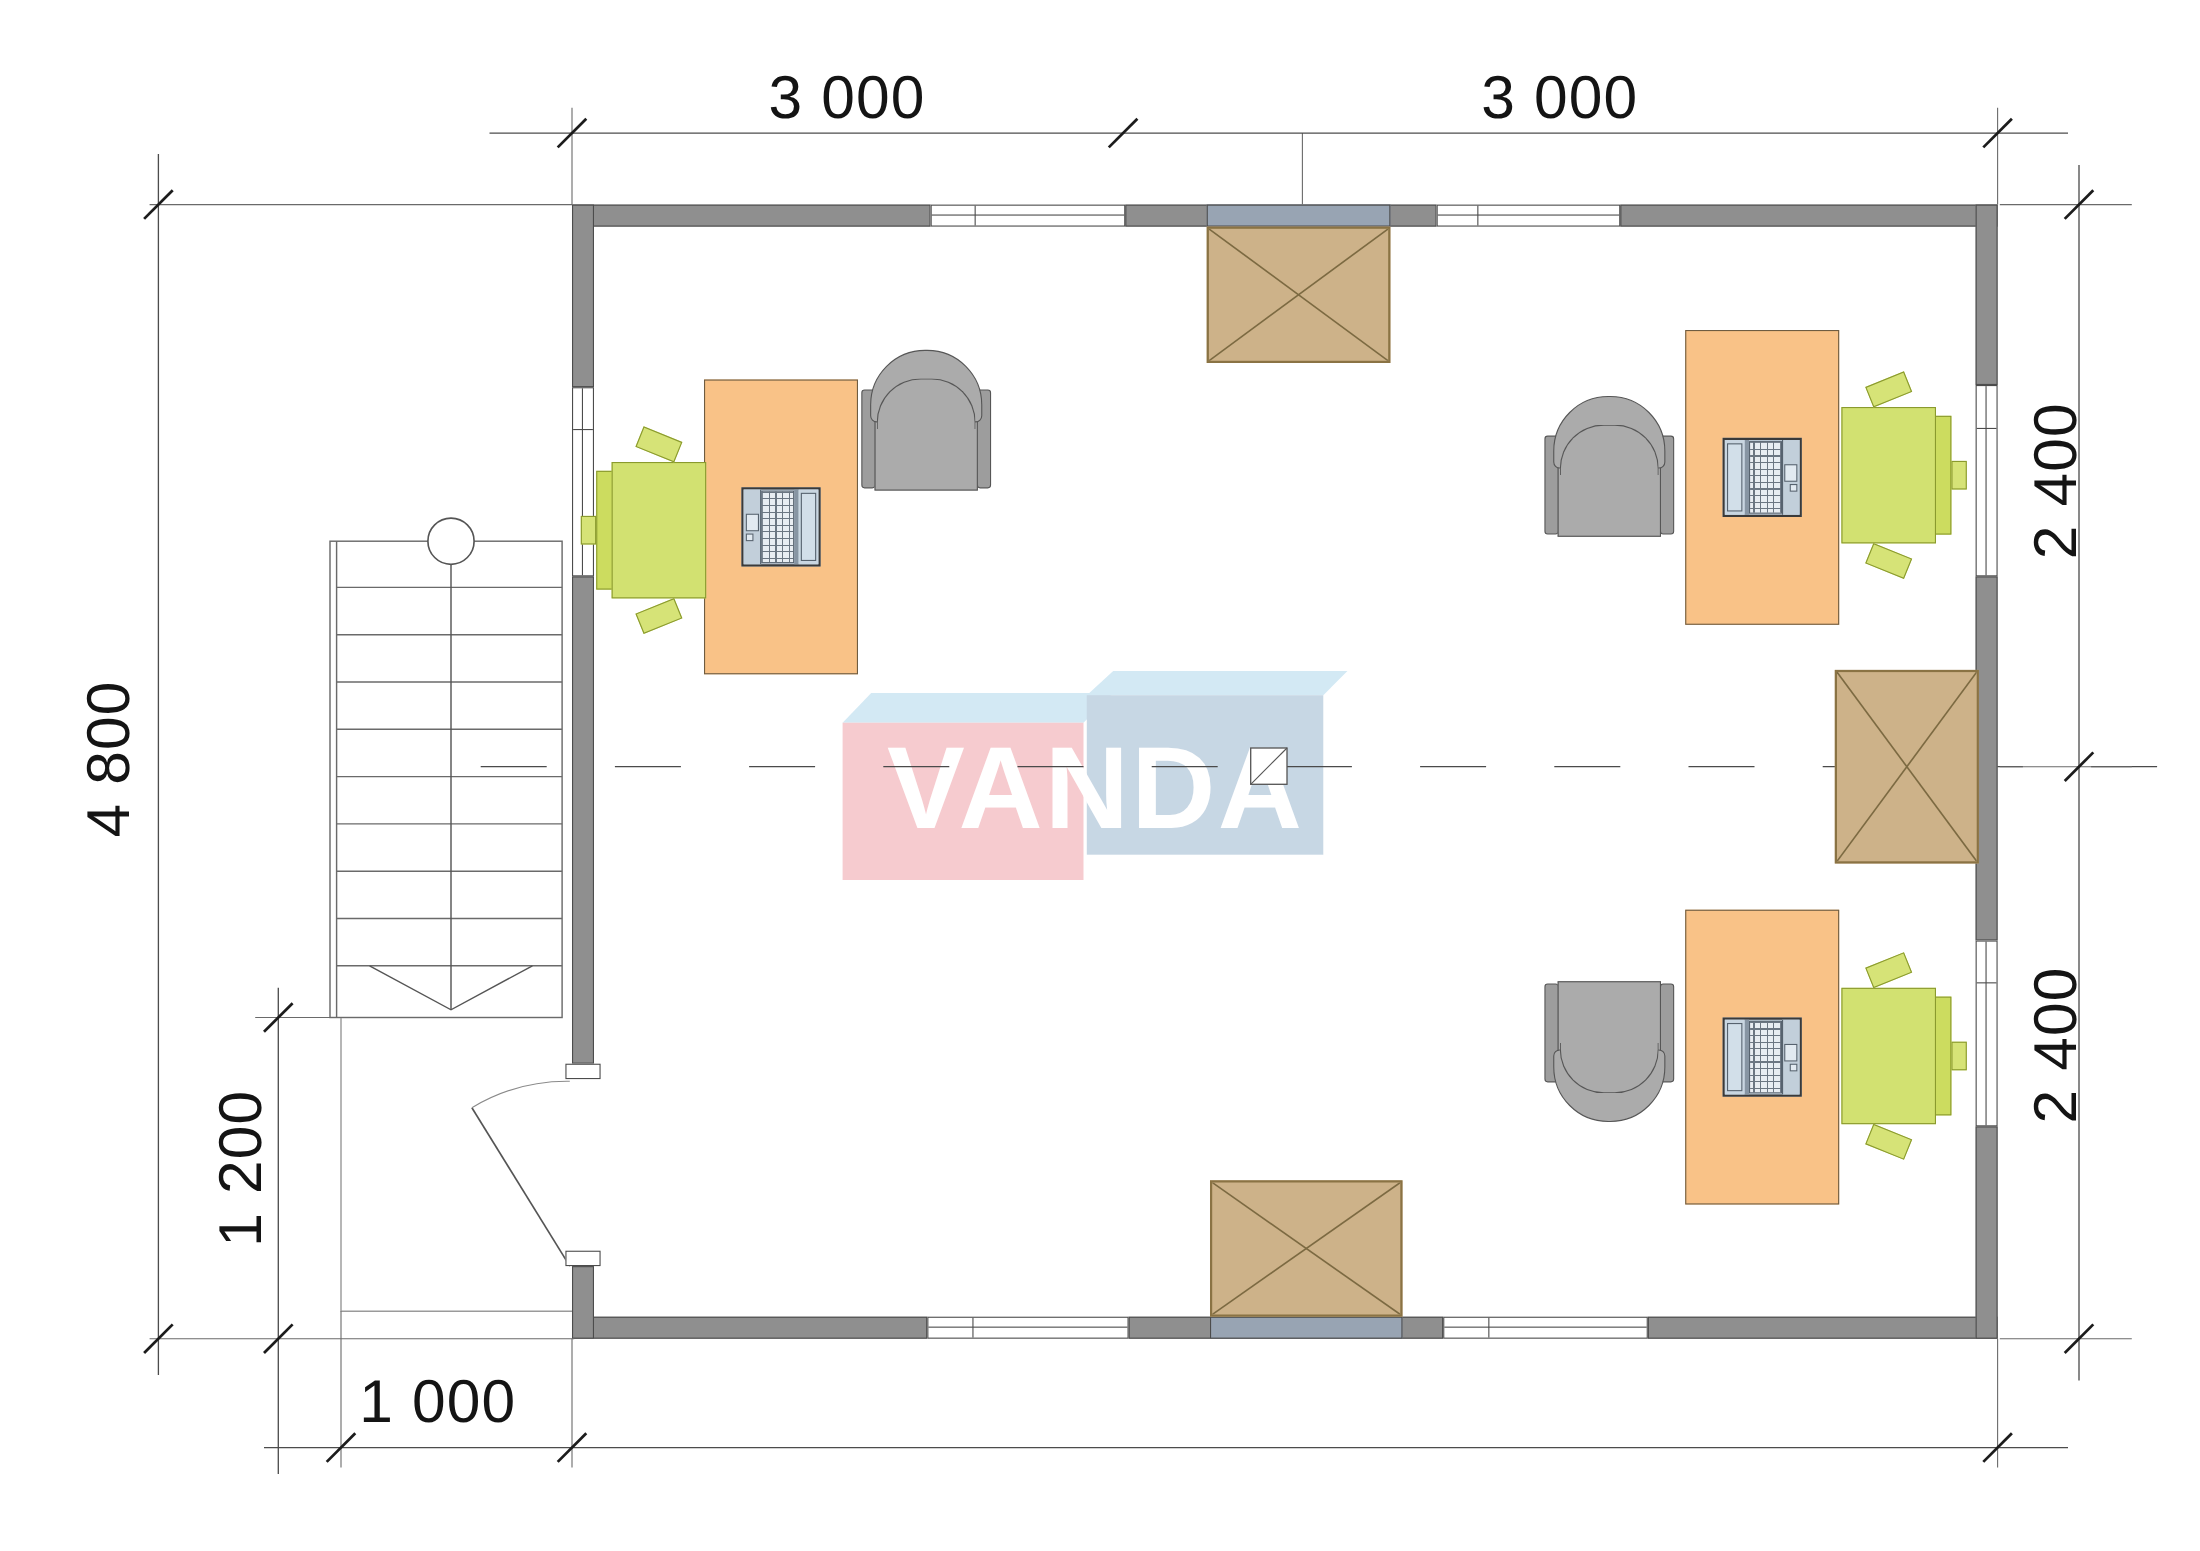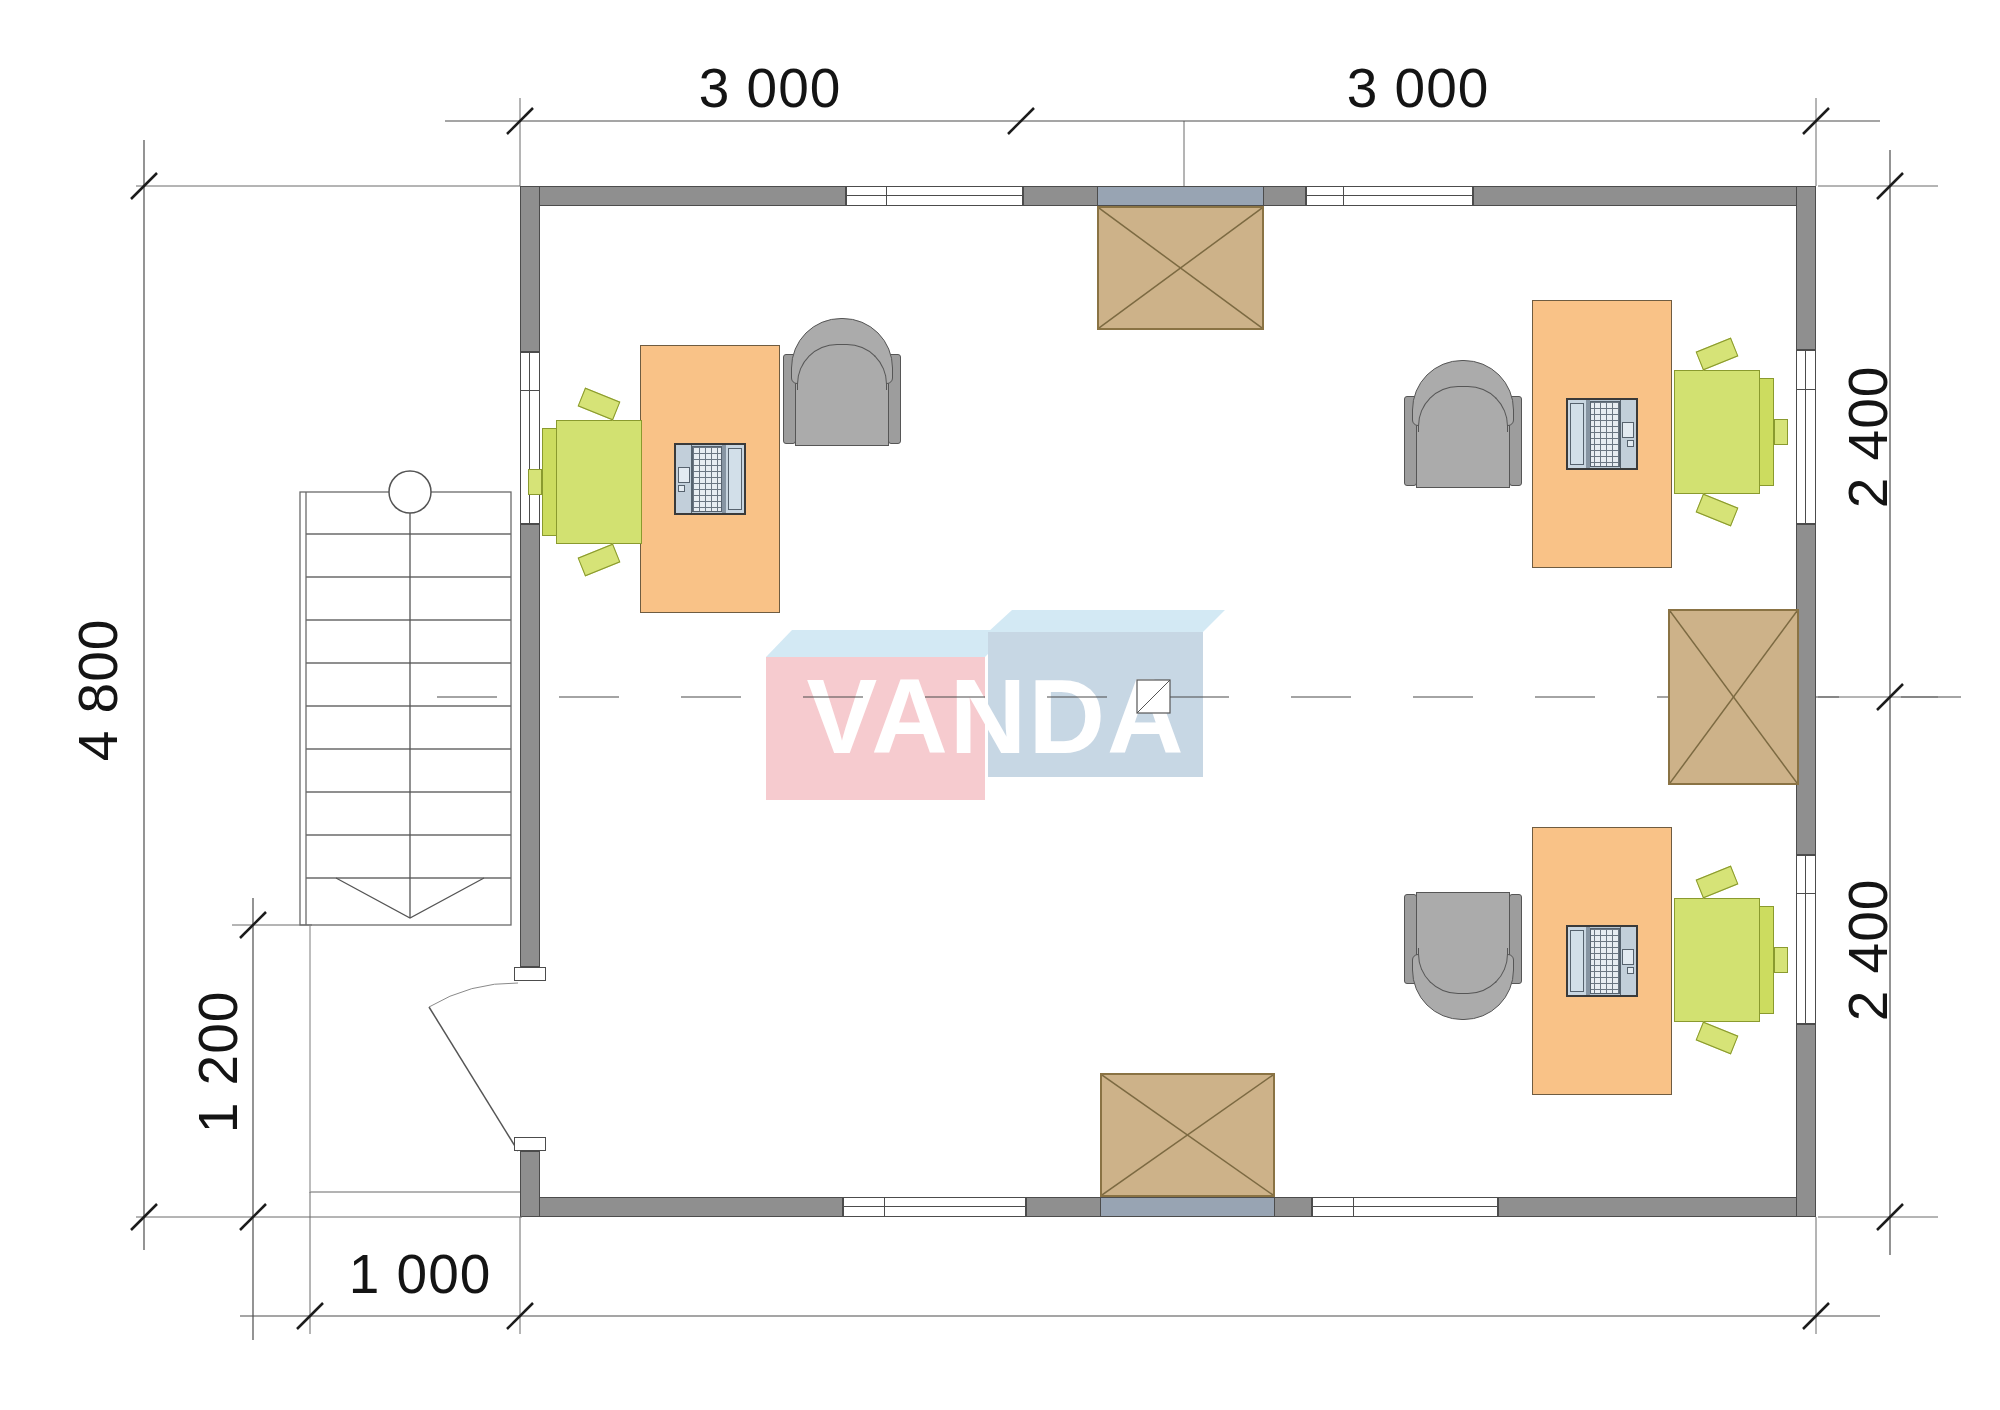--- a/index.html
+++ b/index.html
@@ -287,15 +287,15 @@
       <line x1="1877" y1="1230" x2="1903" y2="1204"></line>
     </g>
   </svg>
 
   <div class="dim-label" style="left:660px;top:60px;">3 000</div>
   <div class="dim-label" style="left:1308px;top:60px;">3 000</div>
   <div class="dim-label v" style="left:-12px;top:662px;">4 800</div>
   <div class="dim-label v" style="left:108px;top:1034px;">1 200</div>
   <div class="dim-label v" style="left:1758px;top:409px;">2 400</div>
   <div class="dim-label v" style="left:1758px;top:922px;">2 400</div>
-  <div class="dim-label" style="left:310px;top:1246px;">1 000</div>
+  <div class="dim-label" style="left:288px;top:1246px;">1 000</div>
 
 </div>
 
 </body></html>

